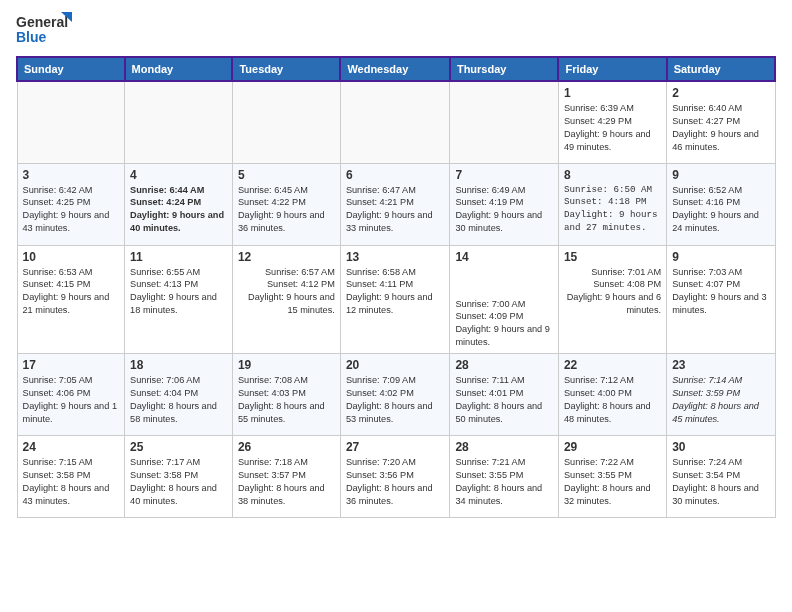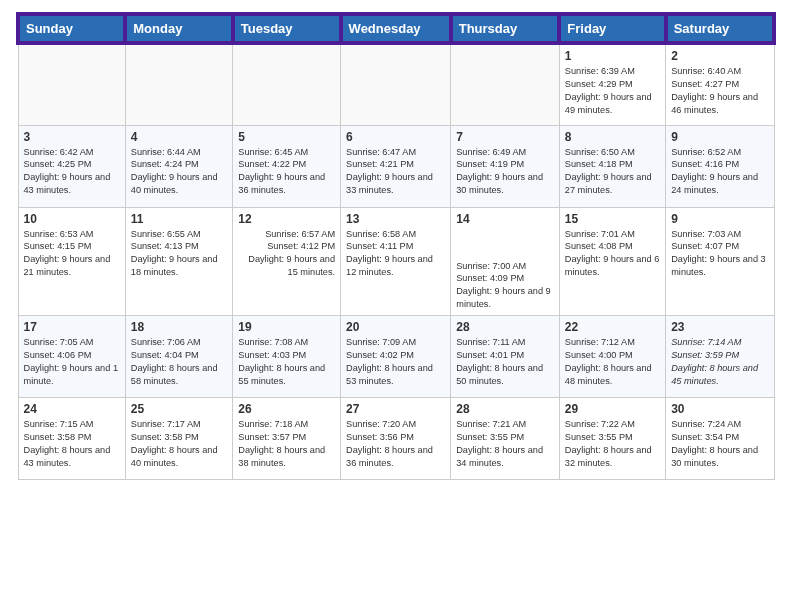--- a/index.html
+++ b/index.html
@@ -40,23 +40,23 @@
     }
     .calendar {
       width: 100%;
       border-collapse: collapse;
     }
     .calendar th {
       background-color: #2a6db5;
       color: #fff;
       text-align: left;
       padding: 5px 6px;
-      font-size: 13px;
+      font-size: 11px;
       font-weight: bold;
-      border: 4px solid #4c1d95;
+      border: 2px solid #4c1d95;
     }
     .calendar td {
       vertical-align: top;
       border: 1px solid #ccc;
       padding: 4px 5px;
       width: 113px;
       height: 82px;
       background: #fff;
       font-size: 9.5px;
       color: #333;
@@ -76,20 +76,33 @@
       color: #333;
     }
     .empty-cell {
       background: #f9f9f9 !important;
     }
   </style>
 </head>
 <body>
 
 <div class="page">
+  <div class="header-area">
+    <div class="logo">
+        <svg width="60" height="36" viewBox="0 0 60 36">
+          <text x="0" y="15" font-size="14" font-weight="bold" fill="#333" font-family="Arial">General</text>
+          <text x="0" y="30" font-size="14" font-weight="bold" fill="#1a6bbf" font-family="Arial">Blue</text>
+          <polygon points="45,0 56,10 56,0" fill="#1a6bbf"></polygon>
+        </svg>
+      </div>
+    <div class="title-area">
+      <div class="month-title"></div>
+      <div class="subtitle"></div>
+    </div>
+  </div>
 
   <table class="calendar">
     <thead>
       <tr>
       <th>Sunday</th>
           <th>Monday</th>
           <th>Tuesday</th>
           <th>Wednesday</th>
           <th>Thursday</th>
           <th>Friday</th>
@@ -118,21 +131,21 @@
         </tr>
         <tr>
           <td>
             <span class="day-number">3</span>
             <div class="day-info" style="white-space: pre-line;">Sunrise: 6:42 AM
 Sunset: 4:25 PM
 Daylight: 9 hours and 43 minutes.</div>
           </td>
           <td>
             <span class="day-number">4</span>
-            <div class="day-info" style="white-space: pre-line;">Sunrise: 6:44 AM
+            <div class="day-info" style="white-space: pre-line; font-weight: bold;">Sunrise: 6:44 AM
 Sunset: 4:24 PM
 Daylight: 9 hours and 40 minutes.</div>
           </td>
           <td>
             <span class="day-number">5</span>
             <div class="day-info" style="white-space: pre-line;">Sunrise: 6:45 AM
 Sunset: 4:22 PM
 Daylight: 9 hours and 36 minutes.</div>
           </td>
           <td>
@@ -142,21 +155,21 @@
 Daylight: 9 hours and 33 minutes.</div>
           </td>
           <td>
             <span class="day-number">7</span>
             <div class="day-info" style="white-space: pre-line;">Sunrise: 6:49 AM
 Sunset: 4:19 PM
 Daylight: 9 hours and 30 minutes.</div>
           </td>
           <td>
             <span class="day-number">8</span>
-            <div class="day-info" style="white-space: pre-line;">Sunrise: 6:50 AM
+            <div class="day-info" style="white-space: pre-line; font-family: Liberation Mono, monospace;">Sunrise: 6:50 AM
 Sunset: 4:18 PM
 Daylight: 9 hours and 27 minutes.</div>
           </td>
           <td>
             <span class="day-number">9</span>
             <div class="day-info" style="white-space: pre-line;">Sunrise: 6:52 AM
 Sunset: 4:16 PM
 Daylight: 9 hours and 24 minutes.</div>
           </td>
         </tr>
@@ -186,21 +199,21 @@
 Daylight: 9 hours and 12 minutes.</div>
           </td>
           <td>
             <span class="day-number">14</span>
             <div class="day-info" style="white-space: pre-line; margin-top: 34px;">Sunrise: 7:00 AM
 Sunset: 4:09 PM
 Daylight: 9 hours and 9 minutes.</div>
           </td>
           <td>
             <span class="day-number">15</span>
-            <div class="day-info" style="white-space: pre-line;">Sunrise: 7:01 AM
+            <div class="day-info" style="white-space: pre-line; text-align: right;">Sunrise: 7:01 AM
 Sunset: 4:08 PM
 Daylight: 9 hours and 6 minutes.</div>
           </td>
           <td>
             <span class="day-number">9</span>
             <div class="day-info" style="white-space: pre-line;">Sunrise: 7:03 AM
 Sunset: 4:07 PM
 Daylight: 9 hours and 3 minutes.</div>
           </td>
         </tr>

